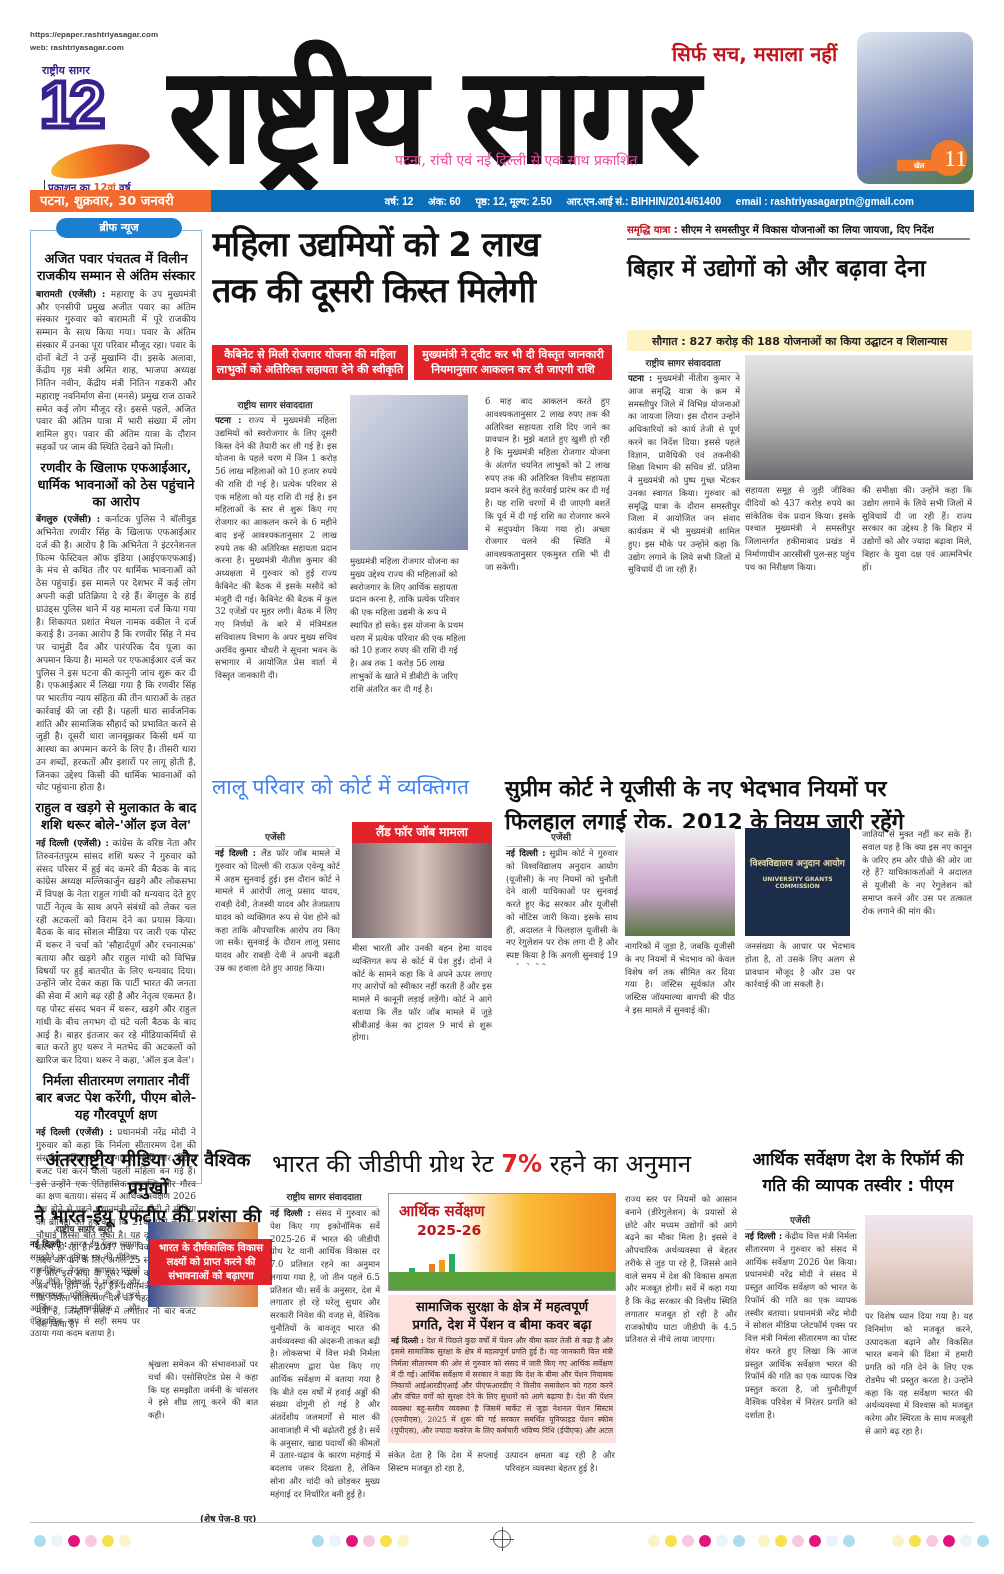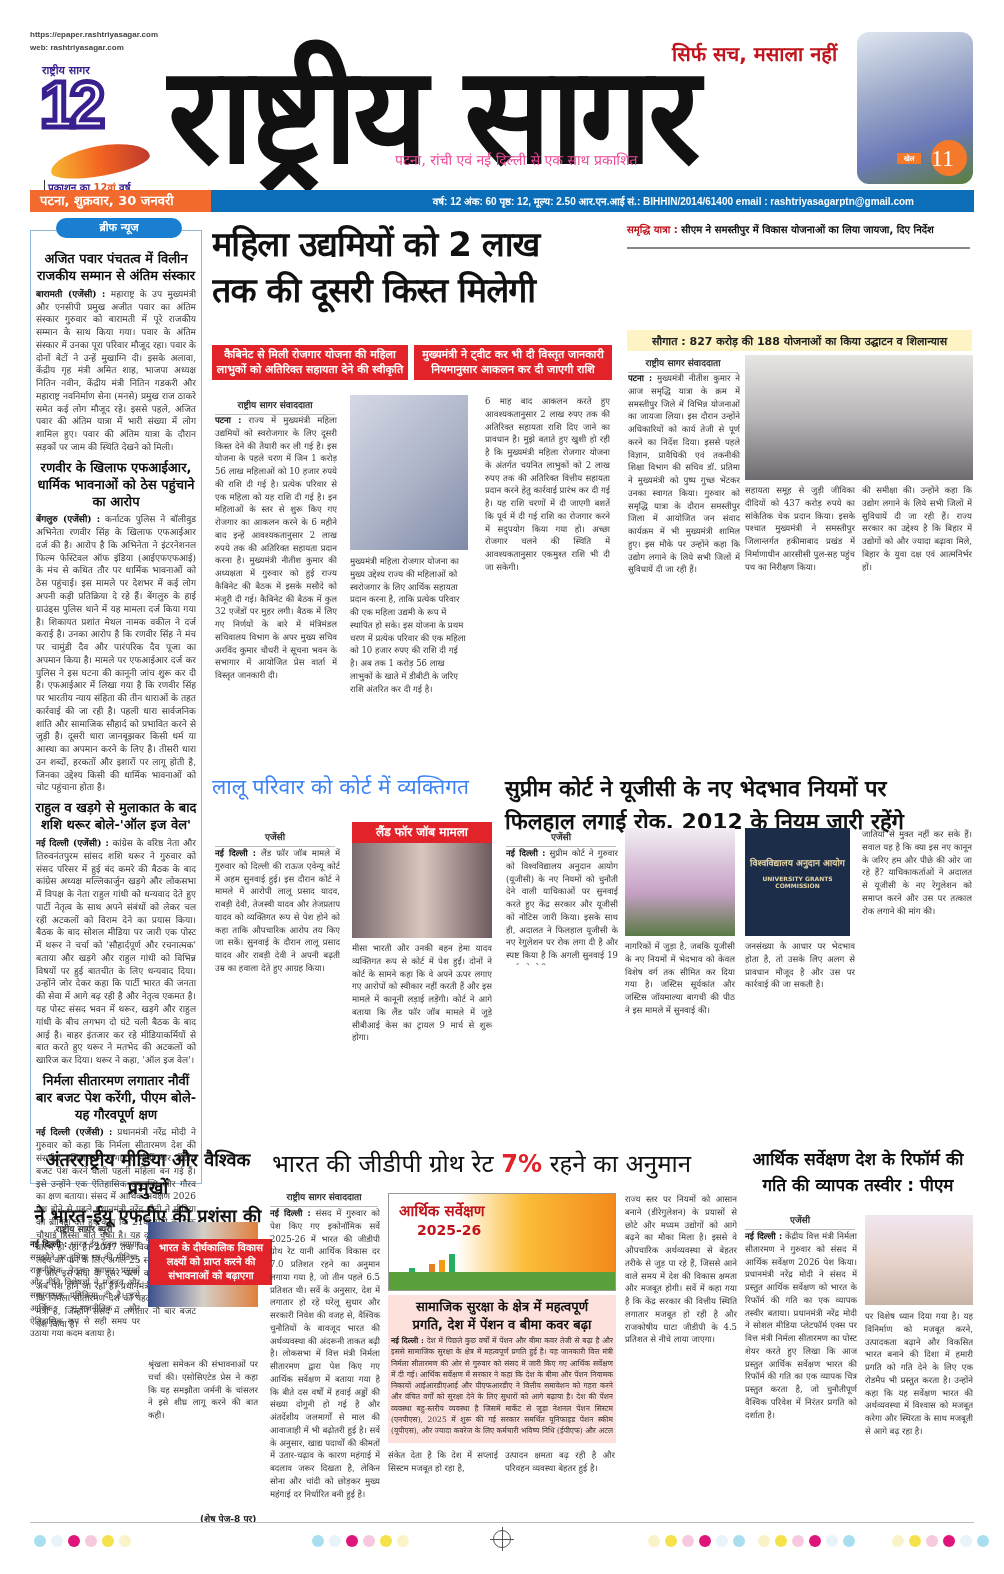--- a/index.html
+++ b/index.html
@@ -9,41 +9,41 @@
 .logo12{left:30px;top:62px;width:130px;height:130px}
 .logo-top{font:bold 11px "DejaVu Sans",sans-serif;color:#3a1f8e;position:absolute;left:12px;top:0}
 .logo-num{font:900 64px "Liberation Sans",sans-serif;color:#fff;-webkit-text-stroke:5px #3a1f8e;position:absolute;left:10px;top:6px;letter-spacing:-6px}
 .logo-flame{position:absolute;left:20px;top:84px;width:100px;height:30px;background:linear-gradient(90deg,#f7b731,#f26522,#c0392b);border-radius:50% 50% 50% 50%/60% 60% 40% 40%;transform:rotate(-10deg)}
 .logo-bottom{position:absolute;left:14px;top:118px;font:bold 10px "DejaVu Sans",sans-serif;color:#3a1f8e;border-left:1px solid #333;border-bottom:1px solid #333;padding:0 3px}
 .logo-bottom span{color:#e9531e}
 .masthead{left:168px;top:52px;font:900 128px "DejaVu Sans",sans-serif;letter-spacing:-4px;line-height:1;color:#111;transform:scaleY(1.05)}
 .tagline{left:672px;top:40px;font:bold 20px "DejaVu Sans",sans-serif;color:#c0141c}
 .subtag{left:395px;top:150px;font:14px "DejaVu Serif",serif;color:#ec4899}
 .promo{left:857px;top:32px;width:116px;height:152px;border-radius:12px;background:linear-gradient(160deg,#dfe7f0,#9aa6c8 40%,#6b7ab8 70%,#5a7f3c);overflow:hidden}
-.promo-num{position:absolute;right:6px;bottom:8px;width:36px;height:36px;border-radius:50%;background:#f4792a;color:#fff;font:24px "Liberation Serif",serif;text-align:left;line-height:36px}
-.promo-tag{position:absolute;left:40px;bottom:20px;background:#f4792a;color:#fff;font:bold 7px "DejaVu Sans",sans-serif;padding:1px 7px}
+.promo-num{position:absolute;right:6px;bottom:8px;width:36px;height:36px;border-radius:50%;background:#f4792a;color:#fff;font:24px "Liberation Serif",serif;text-align:right;line-height:36px}
+.promo-tag{position:absolute;left:40px;bottom:13px;background:#f4792a;color:#fff;font:bold 7px "DejaVu Sans",sans-serif;padding:1px 17px}
 .datebar{left:30px;top:190px;width:944px;height:22px;background:#0c6eb9;display:flex;align-items:center;color:#fff}
 .date{background:#f26a2e;height:22px;width:181px;padding-left:10px;font:bold 13px "DejaVu Sans",sans-serif;line-height:22px}
 .meta{margin-left:auto;font:bold 10px "Liberation Sans",sans-serif;padding-right:60px;white-space:nowrap}
-.meta span{}
+.meta span{margin-left:12px}
 
 .brief{left:30px;top:230px;width:172px;height:954px;border:1px solid #8fb8d8}
 .brief-pill{left:56px;top:218px;width:126px;height:20px;background:#1b7fd1;border-radius:10px;color:#fff;font:bold 11px "DejaVu Sans",sans-serif;text-align:center;line-height:20px}
 .bhead{font:bold 13px "DejaVu Sans",sans-serif;text-align:center;line-height:1.3;color:#111;margin:6px 2px 3px}
 .btext{font:9px "DejaVu Serif",serif;line-height:1.42;color:#333;padding:0 5px;text-align:justify}
 .btext b{color:#111}
 .h-big{font:900 34px "DejaVu Sans",sans-serif;line-height:1.35;color:#111;letter-spacing:-1px}
 .redbox{background:#e2232a;color:#fff;font:bold 11px "DejaVu Sans",sans-serif;text-align:center;line-height:1.4;padding:2px}
 .byline{font:bold 9px "DejaVu Sans",sans-serif;text-align:center;color:#333;border-bottom:1px solid #bbb;padding-bottom:3px}
 .col{font:8.5px "DejaVu Serif",serif;line-height:1.5;color:#333;text-align:justify}
 .col b{color:#111}
 .photo{background:linear-gradient(135deg,#d6d9e6,#a7afc4 60%,#7f8aa8)}
 .h-mid{font:bold 22px "DejaVu Sans",sans-serif;line-height:1.45;color:#111}
 .h-lite{font:24px "DejaVu Sans",sans-serif;line-height:1.45;color:#3b82f6}
-.kicker{font:bold 10px "DejaVu Sans",sans-serif;color:#111;border-bottom:2px solid #888;padding-bottom:11px}
+.kicker{font:bold 10px "DejaVu Sans",sans-serif;color:#111;border-bottom:2px solid #888;padding-bottom:2px}
 .kicker span{color:#c0141c}
 .yellowbar{background:#fdf3c4;font:bold 11px "DejaVu Sans",sans-serif;text-align:center;padding:3px 0;color:#222}
 .caption{font:8.5px "DejaVu Serif",serif;line-height:1.5;color:#333}
 .dots{top:1535px;display:flex;gap:5px}
 .dot{width:12px;height:12px;border-radius:50%}
 .reg{left:493px;top:1530px;width:18px;height:18px;border:1px solid #555;border-radius:50%}
 .reg:before{content:"";position:absolute;left:8px;top:-4px;width:1px;height:24px;background:#555}
 .reg:after{content:"";position:absolute;top:8px;left:-4px;height:1px;width:24px;background:#555}
 .pinkbox{background:#fde1dc}
 </style>
@@ -110,20 +110,21 @@
 <div class="abs redbox" style="left:212px;top:345px;width:196px">कैबिनेट से मिली रोजगार योजना की महिला लाभुकों को अतिरिक्त सहायता देने की स्वीकृति</div>
 <div class="abs redbox" style="left:414px;top:345px;width:198px">मुख्यमंत्री ने ट्वीट कर भी दी विस्तृत जानकारी नियमानुसार आकलन कर दी जाएगी राशि</div>
 <div class="abs byline" style="left:215px;top:398px;width:120px">राष्ट्रीय सागर संवाददाता</div>
 <div class="abs col" style="left:215px;top:414px;width:122px;height:340px;overflow:hidden"><b>पटना :</b> <span>राज्य में मुख्यमंत्री महिला उद्यमियों को स्वरोजगार के लिए दूसरी किस्त देने की तैयारी कर ली गई है। इस योजना के पहले चरण में जिन 1 करोड़ 56 लाख महिलाओं को 10 हजार रुपये की राशि दी गई है। प्रत्येक परिवार से एक महिला को यह राशि दी गई है। इन महिलाओं के स्तर से शुरू किए गए रोजगार का आकलन करने के 6 महीने बाद इन्हें आवश्यकतानुसार 2 लाख रुपये तक की अतिरिक्त सहायता प्रदान करना है। मुख्यमंत्री नीतीश कुमार की अध्यक्षता में गुरुवार को हुई राज्य कैबिनेट की बैठक में इसके मसौदे को मंजूरी दी गई। कैबिनेट की बैठक में कुल 32 एजेंडों पर मुहर लगी। बैठक में लिए गए निर्णयों के बारे में मंत्रिमंडल सचिवालय विभाग के अपर मुख्य सचिव अरविंद कुमार चौधरी ने सूचना भवन के सभागार में आयोजित प्रेस वार्ता में विस्तृत जानकारी दी।</span></div>
 <div class="abs photo" style="left:350px;top:395px;width:118px;height:155px"></div>
 <div class="abs caption" style="left:350px;top:555px;width:118px;height:200px;overflow:hidden">मुख्यमंत्री महिला रोजगार योजना का मुख्य उद्देश्य राज्य की महिलाओं को स्वरोजगार के लिए आर्थिक सहायता प्रदान करना है, ताकि प्रत्येक परिवार की एक महिला उद्यमी के रूप में स्थापित हो सके। इस योजना के प्रथम चरण में प्रत्येक परिवार की एक महिला को 10 हजार रुपए की राशि दी गई है। अब तक 1 करोड़ 56 लाख लाभुकों के खाते में डीबीटी के जरिए राशि अंतरित कर दी गई है।</div>
 <div class="abs col" style="left:485px;top:395px;width:125px;height:360px;overflow:hidden">6 माह बाद आकलन करते हुए आवश्यकतानुसार 2 लाख रुपए तक की अतिरिक्त सहायता राशि दिए जाने का प्रावधान है। मुझे बताते हुए खुशी हो रही है कि मुख्यमंत्री महिला रोजगार योजना के अंतर्गत चयनित लाभुकों को 2 लाख रुपए तक की अतिरिक्त वित्तीय सहायता प्रदान करने हेतु कार्रवाई प्रारंभ कर दी गई है। यह राशि चरणों में दी जाएगी बशर्ते कि पूर्व में दी गई राशि का रोजगार करने में सदुपयोग किया गया हो। अच्छा रोजगार चलने की स्थिति में आवश्यकतानुसार एकमुश्त राशि भी दी जा सकेगी।</div>
 
 <div class="abs kicker" style="left:627px;top:222px;width:343px"><span>समृद्धि यात्रा :</span> <b>सीएम ने समस्तीपुर में विकास योजनाओं का लिया जायजा, दिए निर्देश</b></div>
 <div class="abs h-mid" style="left:627px;top:252px;width:345px;font-size:23px">
+  <div>बिहार में उद्योगों को और बढ़ावा देना</div>
 </div>
 <div class="abs yellowbar" style="left:627px;top:330px;width:345px">सौगात : 827 करोड़ की 188 योजनाओं का किया उद्घाटन व शिलान्यास</div>
 <div class="abs byline" style="left:628px;top:356px;width:110px">राष्ट्रीय सागर संवाददाता</div>
 <div class="abs col" style="left:628px;top:372px;width:112px;height:385px;overflow:hidden"><b>पटना :</b> <span>मुख्यमंत्री नीतीश कुमार ने आज समृद्धि यात्रा के क्रम में समस्तीपुर जिले में विभिन्न योजनाओं का जायजा लिया। इस दौरान उन्होंने अधिकारियों को कार्य तेजी से पूर्ण करने का निर्देश दिया। इससे पहले विज्ञान, प्रावैधिकी एवं तकनीकी शिक्षा विभाग की सचिव डॉ. प्रतिमा ने मुख्यमंत्री को पुष्प गुच्छ भेंटकर उनका स्वागत किया। गुरुवार को समृद्धि यात्रा के दौरान समस्तीपुर जिला में आयोजित जन संवाद कार्यक्रम में भी मुख्यमंत्री शामिल हुए। इस मौके पर उन्होंने कहा कि उद्योग लगाने के लिये सभी जिलों में सुविधायें दी जा रही हैं।</span></div>
 <div class="abs photo" style="left:745px;top:355px;width:228px;height:125px;background:linear-gradient(180deg,#e8e6e3,#b9b6b9 50%,#6d6b6f)"></div>
 <div class="abs col" style="left:745px;top:484px;width:110px;height:272px;overflow:hidden">सहायता समूह से जुड़ी जीविका दीदियों को 437 करोड़ रुपये का सांकेतिक चेक प्रदान किया। इसके पश्चात मुख्यमंत्री ने समस्तीपुर जिलान्तर्गत हकीमाबाद प्रखंड में निर्माणाधीन आरसीसी पुल-सह पहुंच पथ का निरीक्षण किया।</div>
 <div class="abs col" style="left:862px;top:484px;width:110px;height:272px;overflow:hidden">की समीक्षा की। उन्होंने कहा कि उद्योग लगाने के लिये सभी जिलों में सुविधायें दी जा रही हैं। राज्य सरकार का उद्देश्य है कि बिहार में उद्योगों को और ज्यादा बढ़ावा मिले, बिहार के युवा दक्ष एवं आत्मनिर्भर हों।</div>
 
 <div class="abs h-lite" style="left:212px;top:772px;width:285px;font-size:21px">
   <div>लालू परिवार को कोर्ट में व्यक्तिगत</div>

